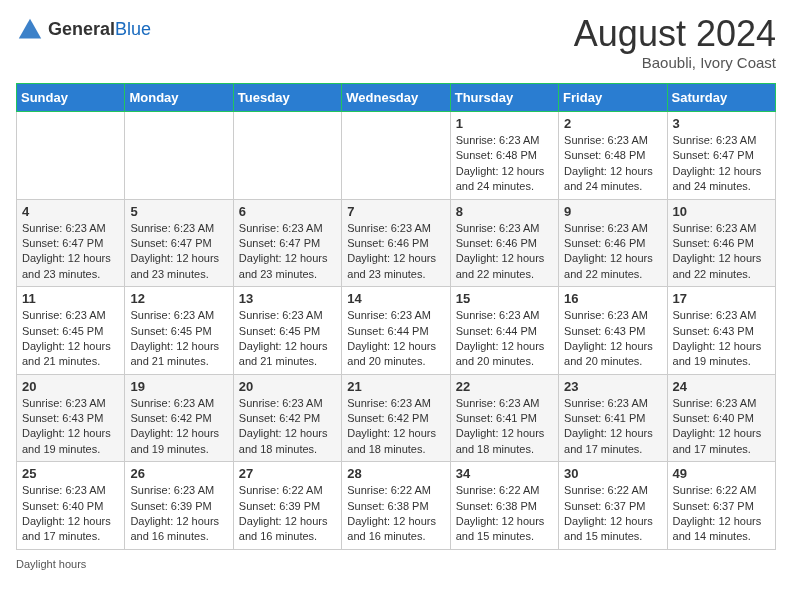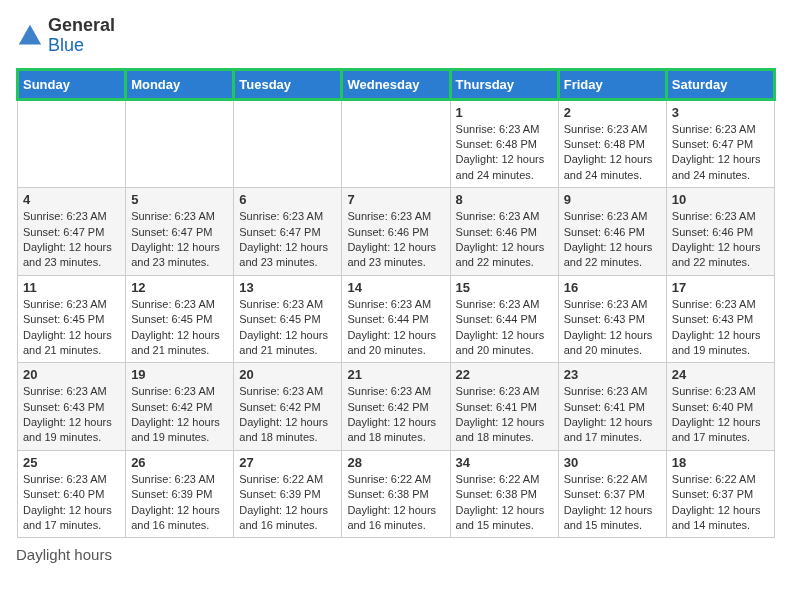--- a/index.html
+++ b/index.html
@@ -16,21 +16,21 @@
       align-items: flex-start;
       margin-bottom: 12px;
     }
     .logo {
       display: flex;
       align-items: center;
       gap: 4px;
     }
     .logo-text {
       display: flex;
-      flex-direction: column;
+      flex-direction: row;
       line-height: 1.1;
     }
     .logo-general {
       font-size: 18px;
       font-weight: bold;
       color: #333;
     }
     .logo-blue {
       font-size: 18px;
       font-weight: normal;
@@ -59,21 +59,21 @@
       border-collapse: collapse;
       table-layout: fixed;
     }
     thead th {
       background: #2a7dd1;
       color: #fff;
       font-size: 13px;
       font-weight: bold;
       padding: 6px 4px;
       text-align: left;
-      border: 3px solid #22c55e;
+      border: 1px solid #22c55e;
     }
     tbody td {
       border: 1px solid #ccc;
       vertical-align: top;
       padding: 4px 5px;
       height: 80px;
       background: #fff;
       font-size: 11px;
       color: #333;
     }
@@ -89,38 +89,42 @@
     .day-info {
       font-size: 11px;
       line-height: 1.4;
       color: #333;
     }
     td.empty {
       background: #fff;
     }
     .footer {
       margin-top: 8px;
-      font-size: 15px;
+      font-size: 11px;
       color: #555;
       text-align: left;
     }
   </style>
 </head>
 <body>
 
 <div class="header">
   <div class="logo">
     <svg class="logo-icon" viewBox="0 0 40 40" xmlns="http://www.w3.org/2000/svg">
       <polygon points="20,4 36,32 4,32" fill="#1a6bbf" opacity="0.85"></polygon>
     </svg>
     <div class="logo-text">
       <span class="logo-general">General</span>
       <span class="logo-blue">Blue</span>
     </div>
   </div>
+  <div class="title-block">
+    <div class="month-year">August 2024</div>
+    <div class="location">Baoubli, Ivory Coast</div>
+  </div>
 </div>
 
 <table>
   <thead>
     <tr>
     <th>Sunday</th>
         <th>Monday</th>
         <th>Tuesday</th>
         <th>Wednesday</th>
         <th>Thursday</th>
@@ -316,21 +320,21 @@
 Sunset: 6:38 PM
 Daylight: 12 hours and 15 minutes.</div>
         </td>
         <td>
           <span class="day-num">30</span>
           <div class="day-info" style="white-space: pre-line;">Sunrise: 6:22 AM
 Sunset: 6:37 PM
 Daylight: 12 hours and 15 minutes.</div>
         </td>
         <td>
-          <span class="day-num">18</span>
+          <span class="day-num">49</span>
           <div class="day-info" style="white-space: pre-line;">Sunrise: 6:22 AM
 Sunset: 6:37 PM
 Daylight: 12 hours and 14 minutes.</div>
         </td>
       </tr>
     </tbody>
 </table>
 
 <div class="footer">
   <span>Daylight hours</span>

